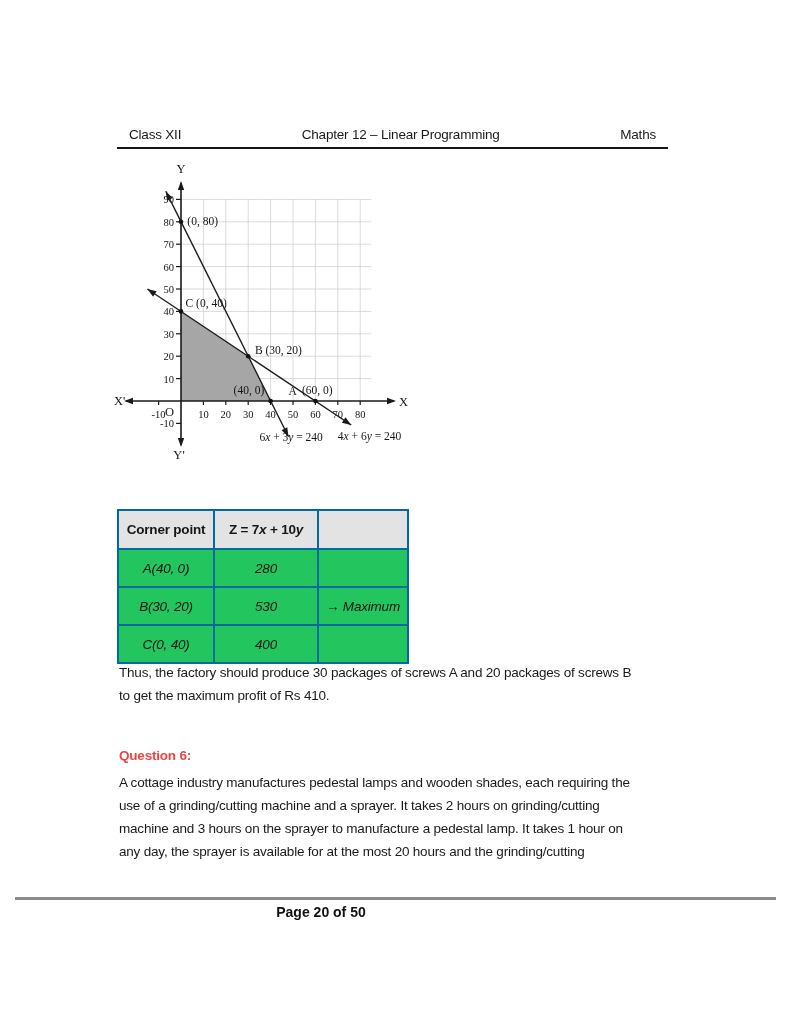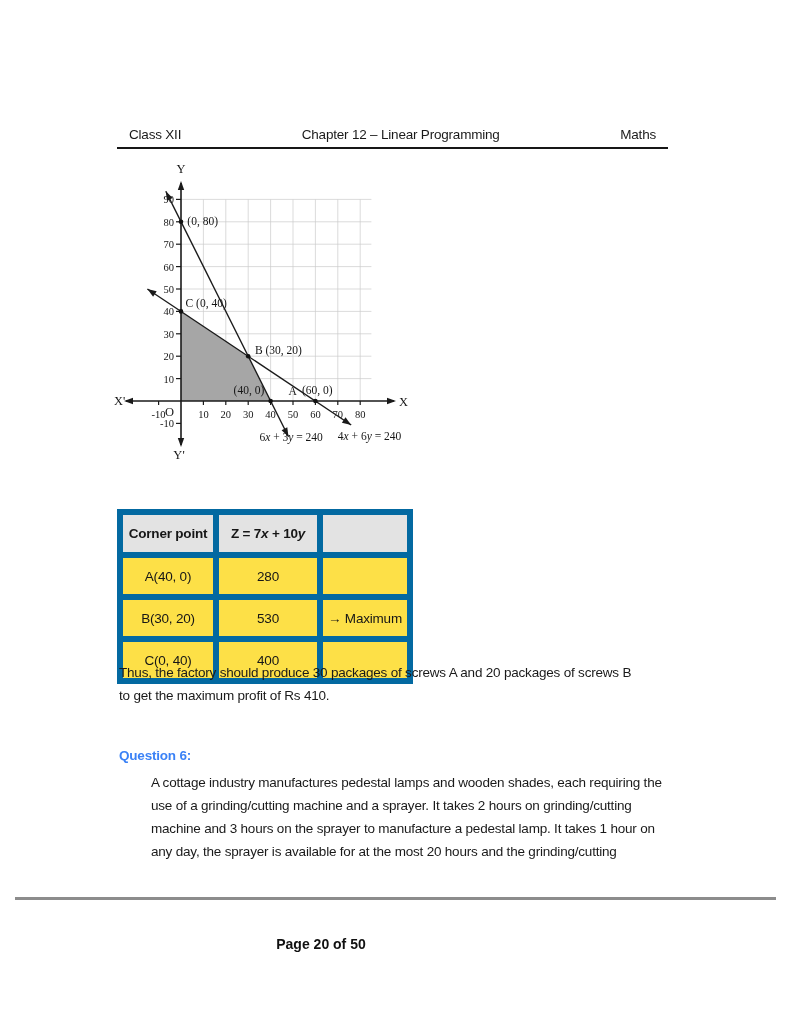--- a/index.html
+++ b/index.html
@@ -13,29 +13,29 @@
   .graph text{font-family:"Liberation Serif",serif;fill:#161616;}
   .graph .tick{font-size:10.5px;}
   .graph .plabel{font-size:11.5px;}
   .graph .eq{font-size:11.5px;}
   .graph .axl{font-size:12.5px;}
   .para{position:absolute;font-size:13.5px;letter-spacing:-0.2px;line-height:23px;}
   .para .tline{white-space:nowrap;}
   #p1{left:119px;top:462px;}
   .lptable{position:absolute;left:117px;top:509px;border-collapse:collapse;
            font-size:13.5px;letter-spacing:-0.2px;color:#161616;}
-  .lptable th,.lptable td{border:6px solid #0369a1;text-align:center;padding:0 4px;}
+  .lptable th,.lptable td{border:2px solid #0369a1;text-align:center;padding:0 4px;}
   .lptable th{background:#e3e3e3;font-weight:bold;height:37px;}
-  .lptable td{height:36px;background:#fde047;}
+  .lptable td{height:36px;background:#22c55e;font-style:italic;}
   #p2{left:119px;top:661px;}
   .qheading{position:absolute;left:119px;top:748px;font-size:13.5px;font-weight:bold;
-            color:#3b82f6;letter-spacing:-0.2px;text-align:right;}
-  #q6p{left:119px;top:771px;margin-left:32px;}
+            color:#ef4444;letter-spacing:-0.2px;text-align:right;}
+  #q6p{left:119px;top:771px;}
   .footer-line{position:absolute;left:15px;top:897px;width:761px;height:3px;background:#8c8c8c;}
-  .footer-text{position:absolute;top:936px;left:0;width:642px;text-align:center;
+  .footer-text{position:absolute;top:904px;left:0;width:642px;text-align:center;
                font-weight:bold;font-size:14px;color:#111111;}
 </style>
 </head>
 <body>
 
 <div class="page">
 
   <div class="header">
     <span>Class XII</span>
     <span>Chapter 12 – Linear Programming</span>

